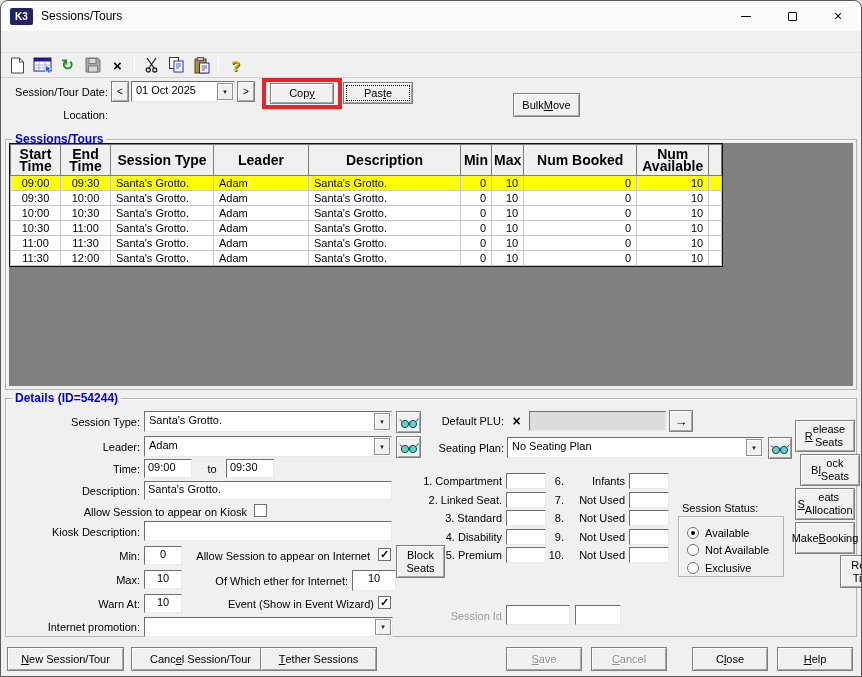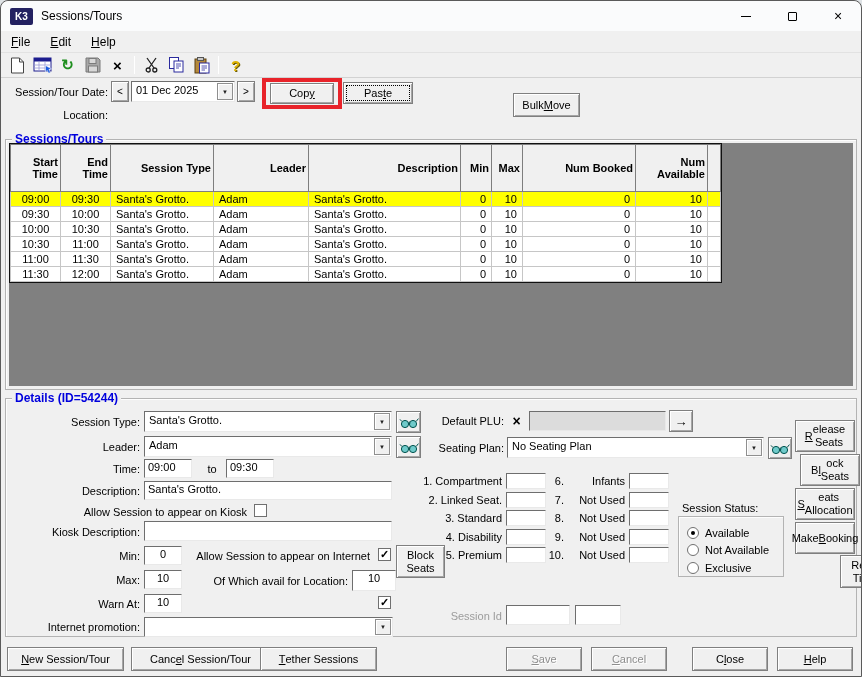--- a/index.html
+++ b/index.html
@@ -23,21 +23,21 @@
 .combo{position:absolute;background:#fff;border:1px solid;border-color:#6e6e6e #e9e9e9 #e9e9e9 #6e6e6e;font-size:11px;padding:2px 20px 0 4px;white-space:nowrap;overflow:hidden}
 .cda{position:absolute;right:1px;top:1px;bottom:1px;width:16px;background:#f0f0f0;border:1px solid #8f8f8f;box-shadow:inset 1px 1px 0 #fff;display:flex;align-items:center;justify-content:center;font-size:6px;color:#222;line-height:1}
 .b3d{position:absolute;background:#f0f0f0;border:1px solid #7f7f7f;box-shadow:inset 1px 1px 0 #fff,inset -1px -1px 0 #a6a6a6;display:flex;align-items:center;justify-content:center;text-align:center;font-size:11px;line-height:13px;padding:0}
 .b3d.dis{color:#8e8e8e;text-shadow:1px 1px 0 #fff}
 .focusdots{outline:1px dotted #000;outline-offset:-4px}
 .group{position:absolute;border:1px solid #b3b3b3;box-shadow:inset 1px 1px 0 #fdfdfd}
 .legend{position:absolute;top:-8px;left:6px;background:#f0f0f0;padding:0 3px;color:var(--legend-blue,#0000dd);font-weight:bold;font-size:12px;line-height:14px;white-space:nowrap}
 .gridarea{position:absolute;left:3px;top:3px;right:3px;bottom:3px;background:var(--grid-gray,#808080)}
 .gridtbl{position:absolute;left:0;top:0;border:1px solid #111}
 #grid-table{border-collapse:collapse;table-layout:fixed;background:#fff}
-#grid-table th{background:#f0f0f0;border:1px solid #7e7e7e;font-weight:bold;font-size:11px;height:47px;line-height:12px;padding:1px 2px;text-align:right}
+#grid-table th{background:#f0f0f0;border:1px solid #7e7e7e;font-weight:bold;font-size:14px;height:31px;line-height:12px;padding:1px 2px;text-align:center}
 #grid-table td{border:1px solid #c6c6c6;font-size:11px;height:15px;line-height:14px;padding:0 5px;white-space:nowrap;overflow:hidden;background:#fff}
 #grid-table tr.sel td{background:var(--selected-row,#ffff00)}
 .annotation{position:absolute;border:4px solid var(--annotation-red,#e8232a)}
 .cb{position:absolute;width:13px;height:13px;background:#fff;border:1px solid #707070;font-size:11px;line-height:11px;text-align:center}
 .cb.checked::after{content:"✓";font-weight:bold}
 .srow{display:flex;align-items:center;height:18.5px}
 .srow .slbl{flex:1;text-align:right;white-space:nowrap}
 .srow .sin{width:40px;height:16px;margin-left:4px;background:#fff;border:1px solid;border-color:#6e6e6e #e9e9e9 #e9e9e9 #6e6e6e;flex:none}
 .srow .snum{width:26px;text-align:right;white-space:nowrap;flex:none}
 .srow .stxt{flex:1;text-align:right;white-space:nowrap}
@@ -62,25 +62,20 @@
         </div>
       <div class="winbtn">
           <div style="width:9px;height:9px;border:1px solid #000;border-radius:1px"></div>
         </div>
       <div class="winbtn" style="font-size:14px">
           <span>×</span>
         </div>
     </div>
   </div>
 
-  <div class="menubar">
-    <span class="menuitem"><u>F</u>ile</span>
-    <span class="menuitem"><u>E</u>dit</span>
-    <span class="menuitem"><u>H</u>elp</span>
-  </div>
 
   <div class="toolbar">
     <div class="ticon">
       <svg width="15" height="17" viewBox="0 0 15 17">
           <path d="M1.5 1 h8 l4 4 v11 h-12z" fill="#fff" stroke="#444"></path>
           <path d="M9.5 1 v4 h4" fill="none" stroke="#444"></path>
         </svg>
     </div>
     <div class="ticon">
       <svg width="20" height="16" viewBox="0 0 20 16">
@@ -122,21 +117,21 @@
           <path d="M7.5 9h5.5M7.5 11h5.5M7.5 13h3.5" stroke="#2a2a9e" stroke-width="0.8"></path>
         </svg>
     </div>
     <div class="tsep"></div>
     <div class="ticon" style="color:#e0b400;font-weight:bold;font-size:15px;text-shadow:1px 1px 0 #6b5a00">?</div>
   </div>
 
   <div class="lbl r" style="left:2px;top:84px;width:105px">Session/Tour Date:</div>
   <div class="b3d" style="left:110px;top:80px;width:18px;height:21px;font-size:10px">&lt;</div>
   <div class="combo" style="left:130px;top:80px;width:104px;height:21px">
-    <span>01 Dec 2025</span>
+    <span>01 Oct 2025</span>
     <span class="cda">▼</span>
   </div>
   <div class="b3d" style="left:236px;top:80px;width:18px;height:21px;font-size:10px">&gt;</div>
   <div class="b3d" style="left:269px;top:82px;width:64px;height:21px">Cop<u>y</u></div>
   <div class="annotation" style="left:261px;top:77px;width:80px;height:31px"></div>
   <div class="b3d focusdots" style="left:342px;top:81px;width:70px;height:22px">Pas<u>t</u>e</div>
   <div class="b3d" style="left:512px;top:92px;width:67px;height:24px">Bulk <u>M</u>ove</div>
   <div class="lbl r" style="left:2px;top:107px;width:105px">Location:</div>
 
   <div class="group" style="left:4px;top:138px;width:852px;height:251px">
@@ -315,25 +310,26 @@
     <div class="tin" style="left:138px;top:122px;width:248px;height:20px"></div>
 
     <div class="lbl r" style="left:0;top:150px;width:134px">Min:</div>
     <div class="tin ctr" style="left:138px;top:147px;width:38px;height:19px;text-align:center">0</div>
     <div class="lbl r" style="left:170px;top:150px;width:194px">Allow Session to appear on Internet</div>
     <div class="cb checked" style="left:372px;top:149px"></div>
     <div class="b3d" style="left:390px;top:146px;width:49px;height:33px">Block<br>Seats</div>
 
     <div class="lbl r" style="left:0;top:174px;width:134px">Max:</div>
     <div class="tin ctr" style="left:138px;top:171px;width:38px;height:19px;text-align:center">10</div>
-    <div class="lbl r" style="left:170px;top:175px;width:172px">Of Which avail for Location:</div>
+    <div class="lbl r" style="left:170px;top:175px;width:172px">Of Which ether for Internet:</div>
     <div class="tin ctr" style="left:346px;top:171px;width:44px;height:21px;text-align:center">10</div>
 
     <div class="lbl r" style="left:0;top:198px;width:134px">Warn At:</div>
     <div class="tin ctr" style="left:138px;top:195px;width:38px;height:19px;text-align:center">10</div>
+    <div class="lbl r" style="left:170px;top:198px;width:198px">Event (Show in Event Wizard)</div>
     <div class="cb checked" style="left:372px;top:197px"></div>
 
     <div class="lbl r" style="left:0;top:221px;width:134px">Internet promotion:</div>
     <div class="combo" style="left:138px;top:218px;width:249px;height:20px">
       <span></span>
       <span class="cda">▼</span>
     </div>
 
     <div style="position:absolute;left:300px;top:73px;width:240px">
       <div class="srow">

